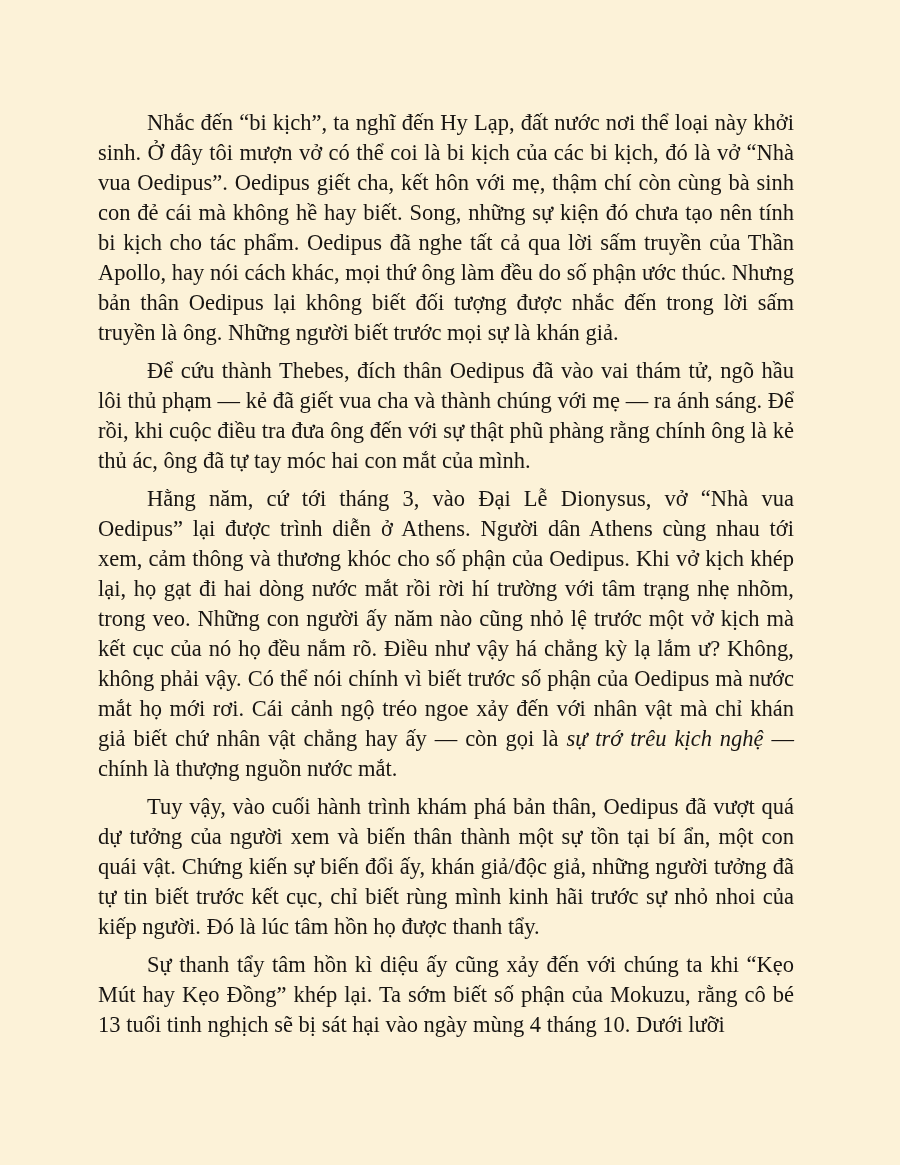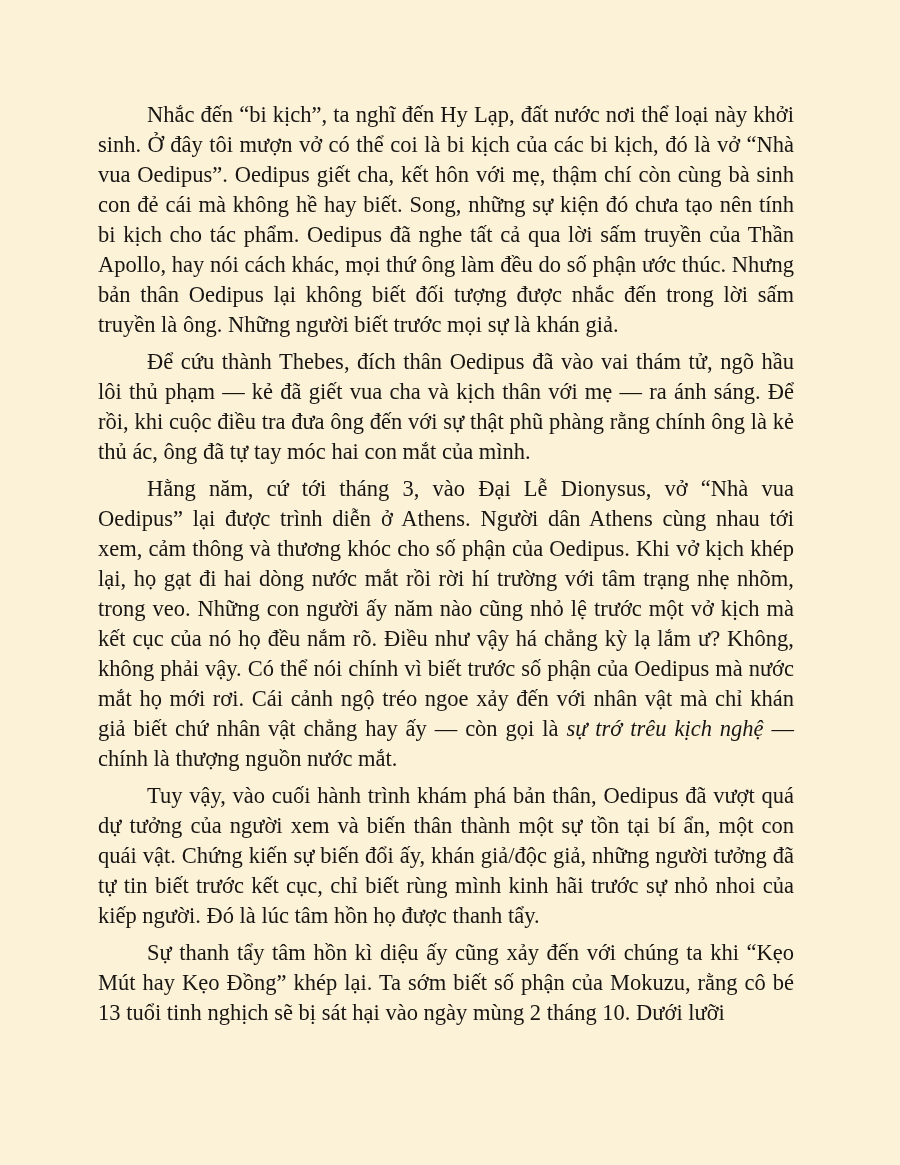--- a/index.html
+++ b/index.html
@@ -19,30 +19,30 @@
     top: 100px;
     left: 98px;
     width: 696px;
     font-family: "Liberation Serif", "DejaVu Serif", serif;
     font-size: 22.5px;
     line-height: 30px;
     color: #181512;
     text-align: justify;
   }
   .page-text p {
-    margin: 0 0 7px 0;
+    margin: 8px 0 7px 0;
     text-indent: 49px;
   }
   .page-text em {
   }
 </style>
 </head>
 <body>
 
 <div class="viewport">
   <div class="page-text">
     <p>Nhắc đến “bi kịch”, ta nghĩ đến Hy Lạp, đất nước nơi thể loại này khởi sinh. Ở đây tôi mượn vở có thể coi là bi kịch của các bi kịch, đó là vở “Nhà vua Oedipus”. Oedipus giết cha, kết hôn với mẹ, thậm chí còn cùng bà sinh con đẻ cái mà không hề hay biết. Song, những sự kiện đó chưa tạo nên tính bi kịch cho tác phẩm. Oedipus đã nghe tất cả qua lời sấm truyền của Thần Apollo, hay nói cách khác, mọi thứ ông làm đều do số phận ước thúc. Nhưng bản thân Oedipus lại không biết đối tượng được nhắc đến trong lời sấm truyền là ông. Những người biết trước mọi sự là khán giả.</p>
-    <p>Để cứu thành Thebes, đích thân Oedipus đã vào vai thám tử, ngõ hầu lôi thủ phạm — kẻ đã giết vua cha và kịch thân với mẹ — ra ánh sáng. Để rồi, khi cuộc điều tra đưa ông đến với sự thật phũ phàng rằng chính ông là kẻ thủ ác, ông đã tự tay móc hai con mắt của mình.</p>
+    <p>Để cứu thành Thebes, đích thân Oedipus đã vào vai thám tử, ngõ hầu lôi thủ phạm — kẻ đã giết vua cha và thành chúng với mẹ — ra ánh sáng. Để rồi, khi cuộc điều tra đưa ông đến với sự thật phũ phàng rằng chính ông là kẻ thủ ác, ông đã tự tay móc hai con mắt của mình.</p>
     <p><span>Hằng năm, cứ tới tháng 3, vào Đại Lễ Dionysus, vở “Nhà vua Oedipus” lại được trình diễn ở Athens. Người dân Athens cùng nhau tới xem, cảm thông và thương khóc cho số phận của Oedipus. Khi vở kịch khép lại, họ gạt đi hai dòng nước mắt rồi rời hí trường với tâm trạng nhẹ nhõm, trong veo. Những con người ấy năm nào cũng nhỏ lệ trước một vở kịch mà kết cục của nó họ đều nắm rõ. Điều như vậy há chẳng kỳ lạ lắm ư? Không, không phải vậy. Có thể nói chính vì biết trước số phận của Oedipus mà nước mắt họ mới rơi. Cái cảnh ngộ tréo ngoe xảy đến với nhân vật mà chỉ khán giả biết chứ nhân vật chẳng hay ấy — còn gọi là </span><em>sự trớ trêu kịch nghệ</em><span> — chính là thượng nguồn nước mắt.</span></p>
     <p>Tuy vậy, vào cuối hành trình khám phá bản thân, Oedipus đã vượt quá dự tưởng của người xem và biến thân thành một sự tồn tại bí ẩn, một con quái vật. Chứng kiến sự biến đổi ấy, khán giả/độc giả, những người tưởng đã tự tin biết trước kết cục, chỉ biết rùng mình kinh hãi trước sự nhỏ nhoi của kiếp người. Đó là lúc tâm hồn họ được thanh tẩy.</p>
-    <p>Sự thanh tẩy tâm hồn kì diệu ấy cũng xảy đến với chúng ta khi “Kẹo Mút hay Kẹo Đồng” khép lại. Ta sớm biết số phận của Mokuzu, rằng cô bé 13 tuổi tinh nghịch sẽ bị sát hại vào ngày mùng 2 tháng 10. Dưới lưỡi</p>
+    <p>Sự thanh tẩy tâm hồn kì diệu ấy cũng xảy đến với chúng ta khi “Kẹo Mút hay Kẹo Đồng” khép lại. Ta sớm biết số phận của Mokuzu, rằng cô bé 13 tuổi tinh nghịch sẽ bị sát hại vào ngày mùng 4 tháng 10. Dưới lưỡi</p>
   </div>
 </div>
 
 </body></html>

